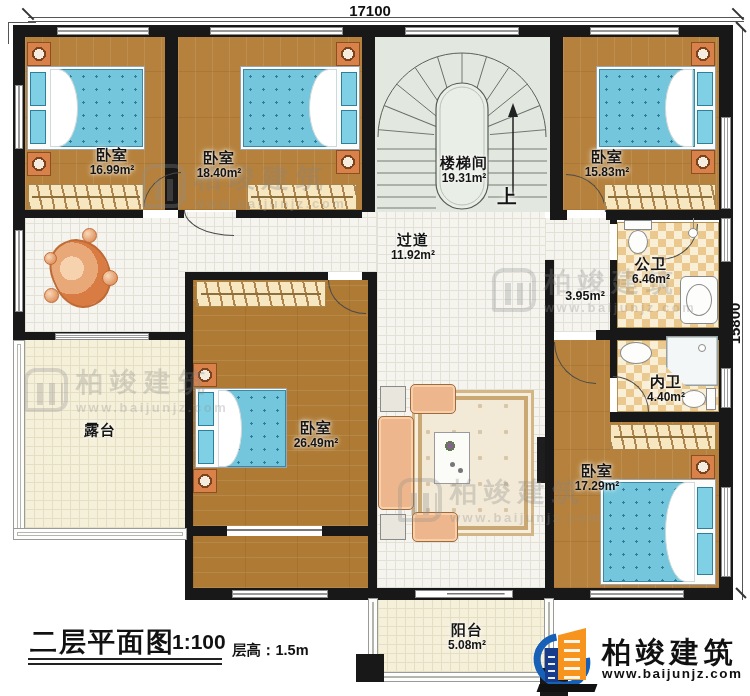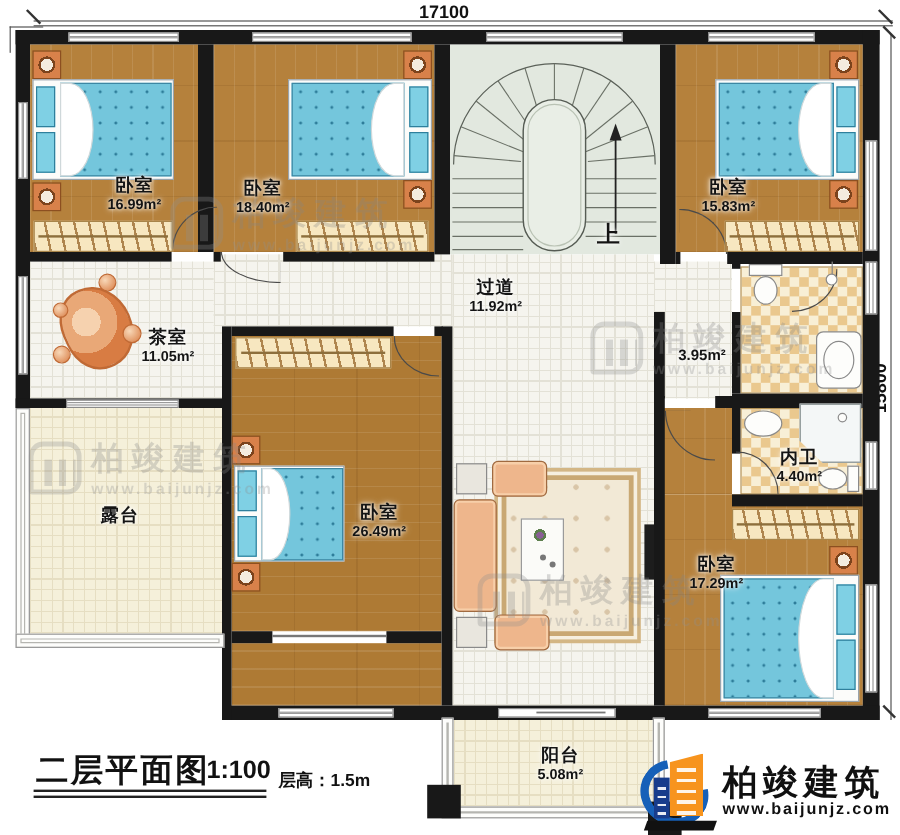--- a/index.html
+++ b/index.html
@@ -320,34 +320,38 @@
   </div>
 
   <div class="label" style="left:67px;top:147px;width:90px">
     <div class="rname">卧室</div>
     <div class="rarea">16.99m²</div>
   </div>
   <div class="label" style="left:174px;top:150px;width:90px">
     <div class="rname">卧室</div>
     <div class="rarea">18.40m²</div>
   </div>
+  <div class="label" style="left:414px;top:155px;width:100px">
+    <div class="rname">楼梯间</div>
+    <div class="rarea">19.31m²</div>
+  </div>
   <div class="label" style="left:494px;top:186px;width:26px;font-size:19px">上</div>
   <div class="label" style="left:561px;top:149px;width:92px">
     <div class="rname">卧室</div>
     <div class="rarea">15.83m²</div>
-  </div>
-  <div class="label" style="left:94px;top:274px;width:92px">
-    <div class="rname">茶室</div>
-    <div class="rarea">11.05m²</div>
   </div>
   <div class="label" style="left:368px;top:232px;width:90px">
     <div class="rname">过道</div>
     <div class="rarea">11.92m²</div>
   </div>
   <div class="label rarea" style="left:552px;top:289px;width:66px;font-size:12.5px">3.95m²</div>
+  <div class="label" style="left:606px;top:256px;width:90px">
+    <div class="rname">公卫</div>
+    <div class="rarea">6.46m²</div>
+  </div>
   <div class="label" style="left:620px;top:374px;width:92px">
     <div class="rname">内卫</div>
     <div class="rarea">4.40m²</div>
   </div>
   <div class="label" style="left:270px;top:420px;width:92px">
     <div class="rname">卧室</div>
     <div class="rarea">26.49m²</div>
   </div>
   <div class="label" style="left:550px;top:463px;width:94px">
     <div class="rname">卧室</div>

